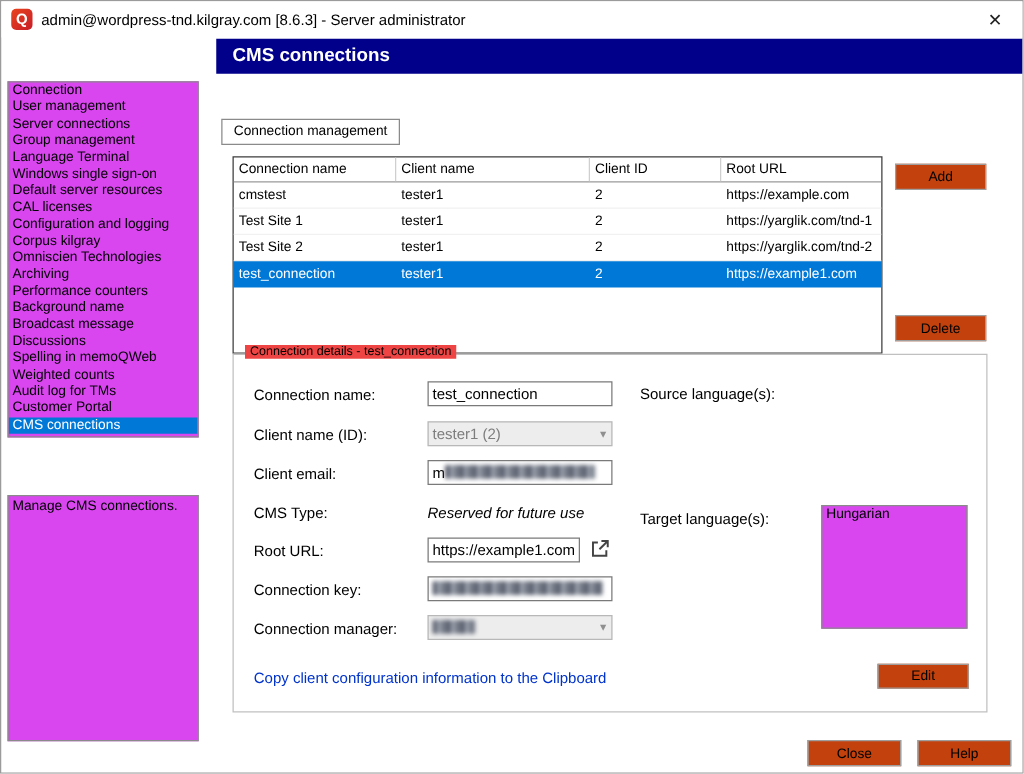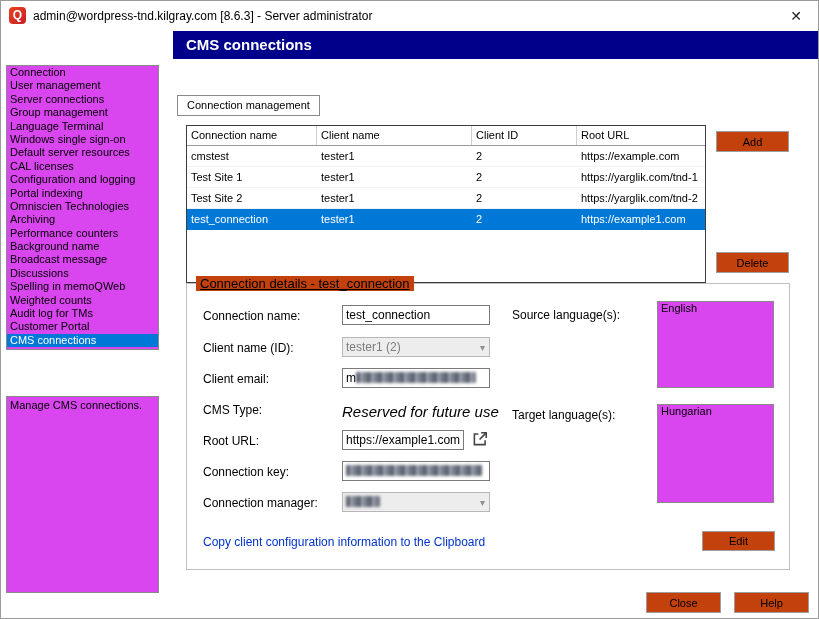--- a/index.html
+++ b/index.html
@@ -52,40 +52,40 @@
   .trow.selected { background:var(--sel,#0078D7); color:#fff; border-bottom:none; }
 
   
   .btn {
     position:absolute; width:73px; height:21px; background:#c2410c;
     border:1px solid #9e9e9e; font-size:11px; font-family:inherit; color:#000; cursor:pointer;
   }
 
   
   .groupbox { position:absolute; left:185px; top:282px; width:604px; height:287px; border:1px solid #c0c0c0; background:#fff; }
-  .group-title { position:absolute; top:-8px; left:9px; background:#c2410c; padding:0 4px; font-size:13px;text-decoration:underline; }
+  .group-title { position:absolute; top:-8px; left:9px; background:#ef4444; padding:0 4px; font-size:10px; }
   .flabel { position:absolute; font-size:12px; color:#000; white-space:nowrap; }
 
   .textbox {
     position:absolute; height:20px; border:1px solid #7a7a7a; background:#fff;
     font-size:12px; line-height:18px; padding:0 3px; white-space:nowrap; overflow:hidden;
   }
   .combo {
     position:absolute; height:20px; border:1px solid #b8b8b8; background:#ededed;
     color:#7d7d7d; font-size:12px; line-height:18px; padding:0 18px 0 3px; white-space:nowrap; overflow:hidden;
   }
   .combo .arrow { position:absolute; right:4px; top:1px; line-height:17px; color:#8f8f8f; font-size:10px; }
 
   .redact {
     display:inline-block; height:11px; border-radius:1px; vertical-align:-1px;
     background:repeating-linear-gradient(90deg,#5c6270 0 4px,#9ba1ad 4px 7px,#767c88 7px 11px);
     filter:blur(1.6px);
   }
 
-  .italic { position:absolute; font-size:15px; font-style:italic; color:#000; white-space:nowrap; }
+  .italic { position:absolute; font-size:12px; font-style:italic; color:#000; white-space:nowrap; }
   .ext-icon { position:absolute; width:18px; height:18px; cursor:pointer; }
   .link { position:absolute; color:var(--link,#0033CC); font-size:12px; cursor:pointer; white-space:nowrap; }
 </style>
 </head>
 <body>
 
 <div id="window">
 
   <div class="titlebar">
     <div class="app-icon">Q</div>
@@ -99,21 +99,21 @@
   <div class="listbox" style="left:5px; top:64px; width:153px; height:285px;">
       <div class="list-item">Connection</div>
       <div class="list-item">User management</div>
       <div class="list-item">Server connections</div>
       <div class="list-item">Group management</div>
       <div class="list-item">Language Terminal</div>
       <div class="list-item">Windows single sign-on</div>
       <div class="list-item">Default server resources</div>
       <div class="list-item">CAL licenses</div>
       <div class="list-item">Configuration and logging</div>
-      <div class="list-item">Portal indexing</div>
+      <div class="list-item">Corpus kilgray</div>
       <div class="list-item">Omniscien Technologies</div>
       <div class="list-item">Archiving</div>
       <div class="list-item">Performance counters</div>
       <div class="list-item">Background name</div>
       <div class="list-item">Broadcast message</div>
       <div class="list-item">Discussions</div>
       <div class="list-item">Spelling in memoQWeb</div>
       <div class="list-item">Weighted counts</div>
       <div class="list-item">Audit log for TMs</div>
       <div class="list-item">Customer Portal</div>
@@ -200,23 +200,20 @@
       <span class="redact" style="width:136px;"></span>
     </div>
 
     <div class="flabel" style="left:16px; top:212px;">Connection manager:</div>
     <div class="combo" style="left:155px; top:208px; width:148px;">
       <span class="redact" style="width:34px;"></span>
       <span class="arrow">▾</span>
     </div>
 
     <div class="flabel" style="left:325px; top:24px;">Source language(s):</div>
-    <div class="listbox" style="left:470px; top:17px; width:117px; height:87px;">
-        <div class="list-item">English</div>
-      </div>
 
     <div class="flabel" style="left:325px; top:124px;">Target language(s):</div>
     <div class="listbox" style="left:470px; top:120px; width:117px; height:99px;">
         <div class="list-item">Hungarian</div>
       </div>
 
     <div class="link" style="left:16px; top:251px;">Copy client configuration information to the Clipboard</div>
     <button class="btn" style="left:515px; top:247px; height:20px;">Edit</button>
   </div>
 

